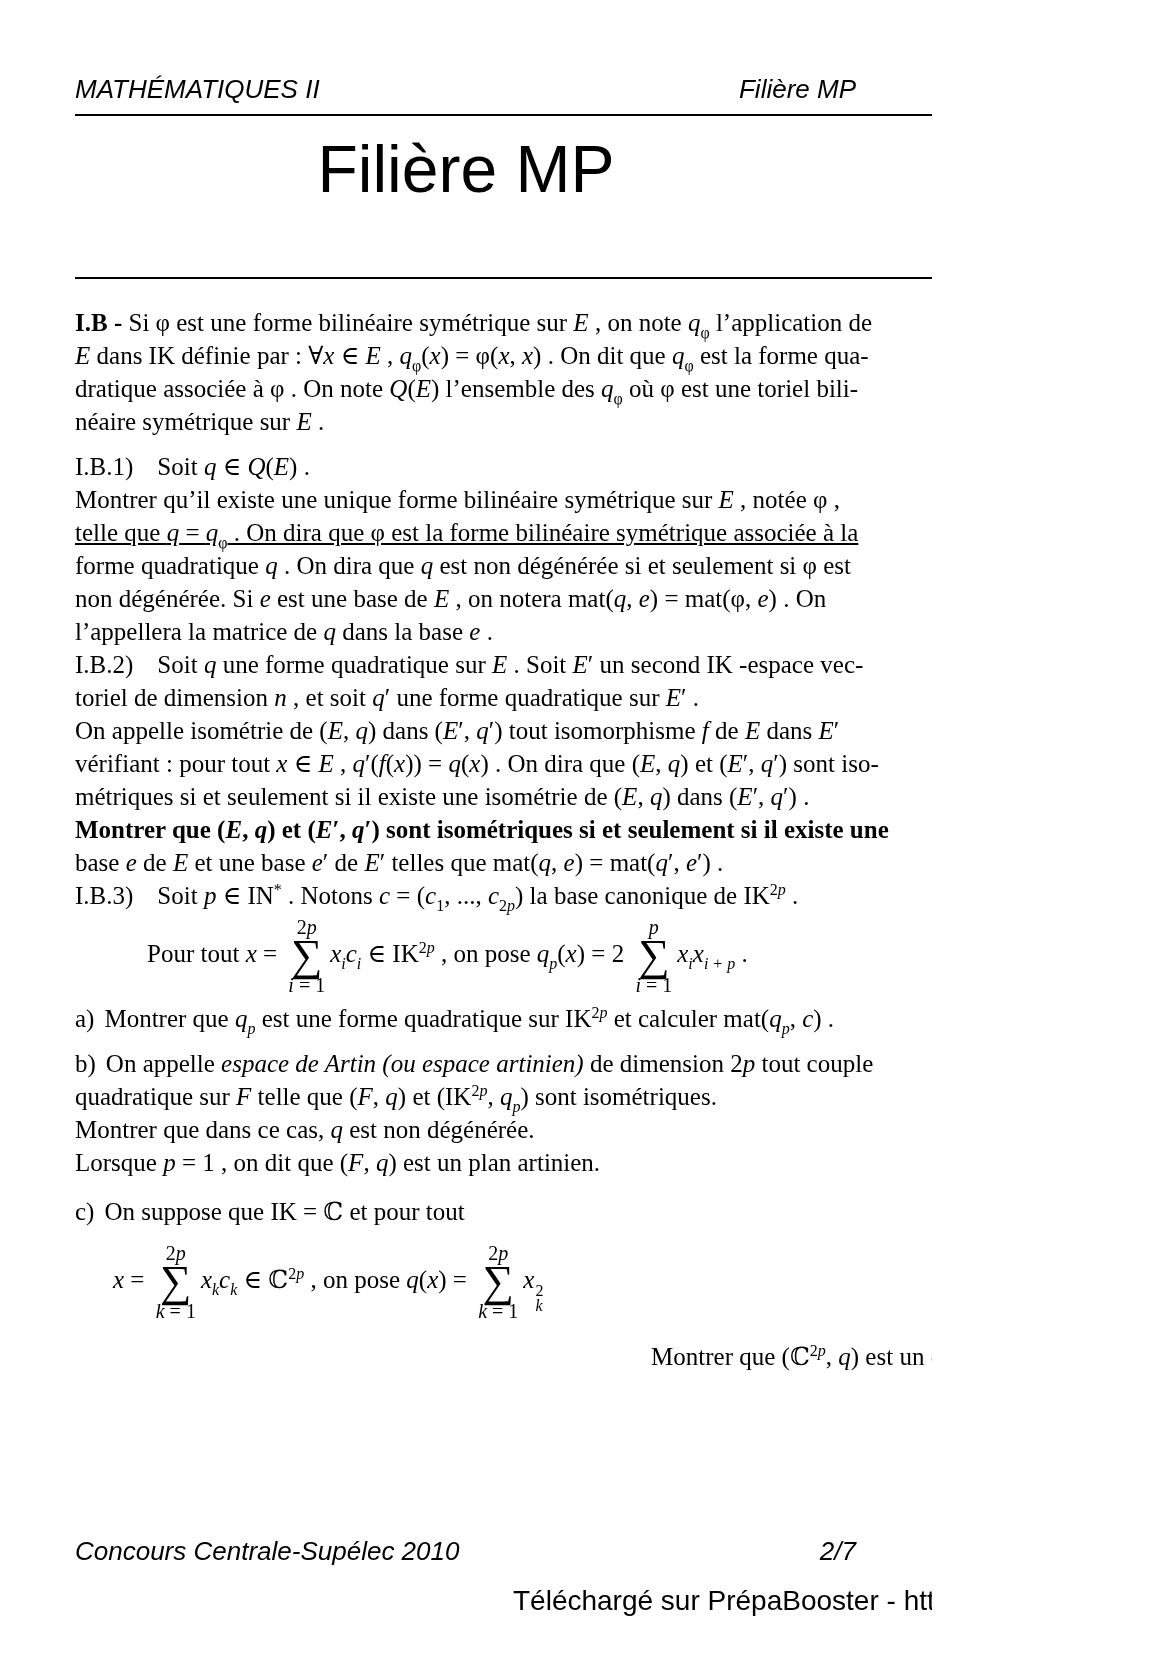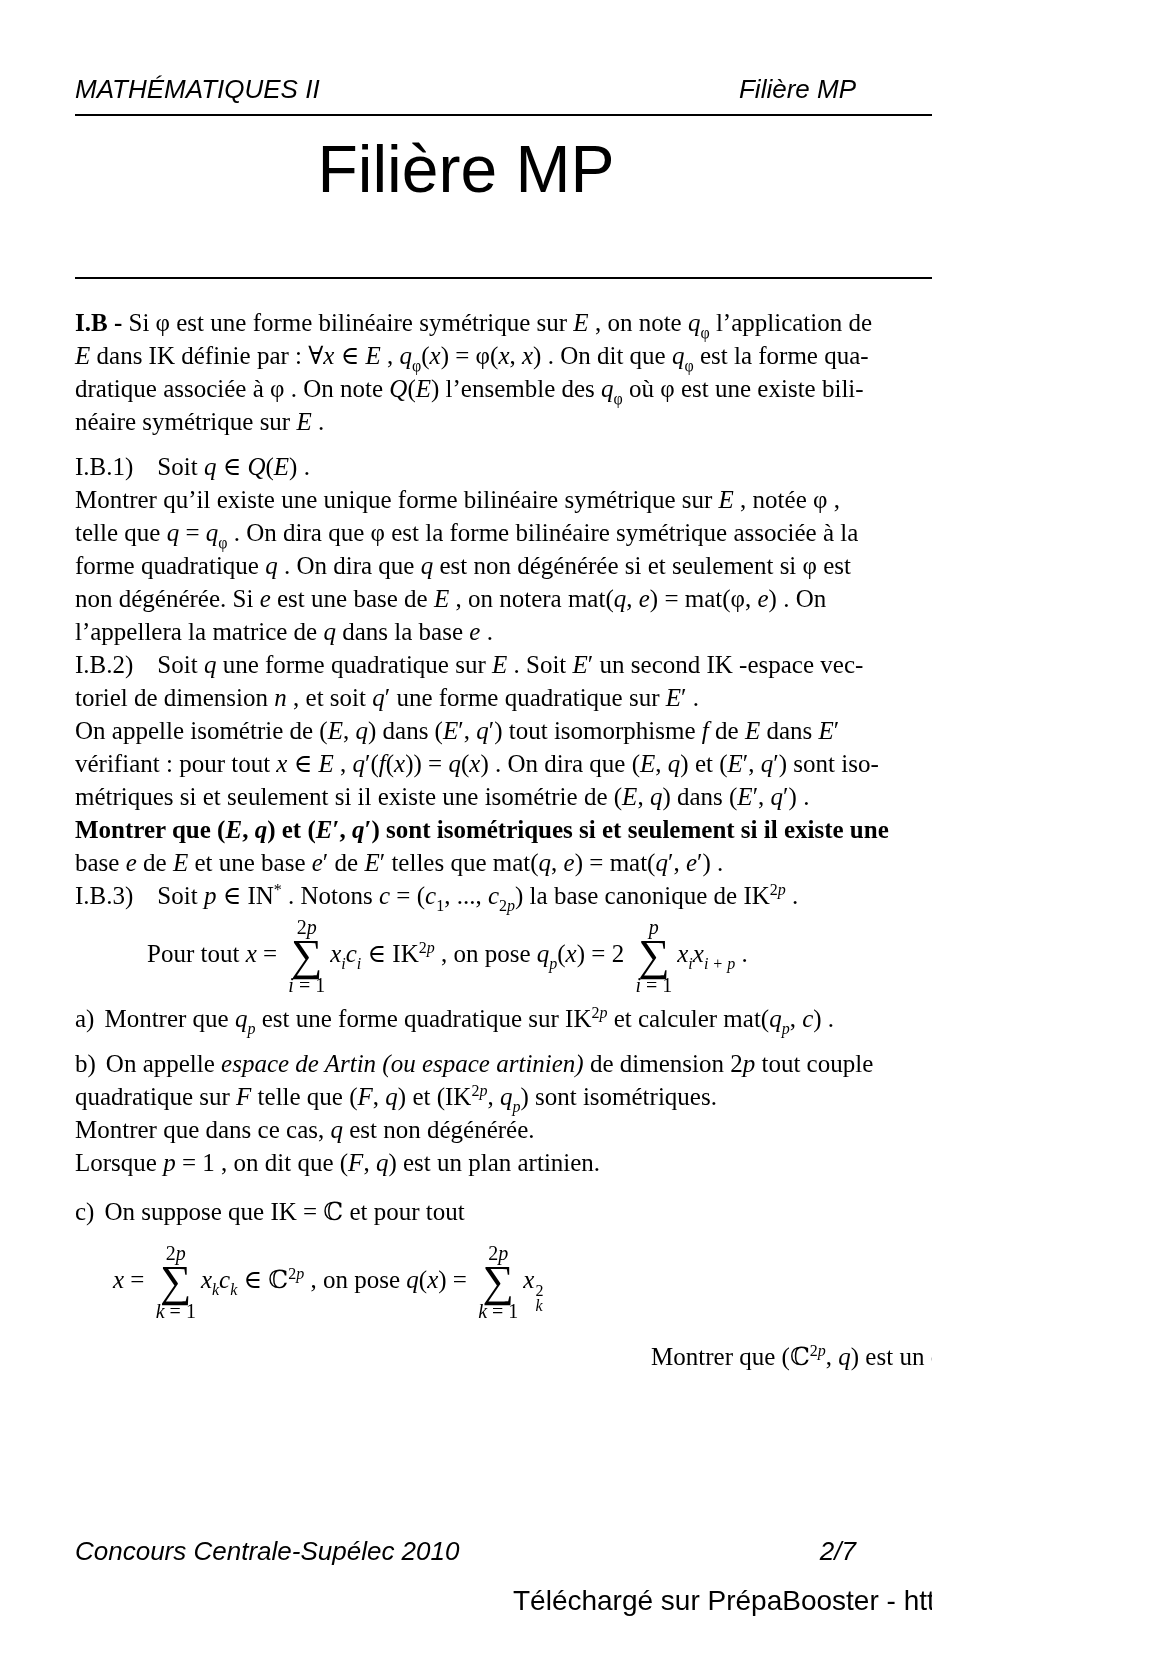--- a/index.html
+++ b/index.html
@@ -48,29 +48,29 @@
     <span>Filière MP</span>
   </div>
   <div class="rule" id="rule1"></div>
   <div class="title">Filière MP</div>
   <div class="rule" id="rule2"></div>
 
   <div id="content">
       <div class="block ">
         <div class="ln j" style="word-spacing: 0px;"><span class="b">I.B - </span><span>Si φ est une forme bilinéaire symétrique sur </span><span class="i">E</span><span> , on note </span><span class="i">q</span><span class="sub">φ</span><span> l’application de</span></div>
         <div class="ln j" style="word-spacing: 0px;"><span class="i">E</span><span> dans IK définie par : ∀</span><span class="i">x</span><span> ∈ </span><span class="i">E</span><span> , </span><span class="i">q</span><span class="sub">φ</span><span>(</span><span class="i">x</span><span>) = φ(</span><span class="i">x</span><span>, </span><span class="i">x</span><span>) . On dit que </span><span class="i">q</span><span class="sub">φ</span><span> est la forme qua-</span></div>
-        <div class="ln j" style="word-spacing: 0px;"><span>dratique associée à φ . On note </span><span class="i">Q</span><span>(</span><span class="i">E</span><span>) l’ensemble des </span><span class="i">q</span><span class="sub">φ</span><span> où φ est une existe bili-</span></div>
+        <div class="ln j" style="word-spacing: 0px;"><span>dratique associée à φ . On note </span><span class="i">Q</span><span>(</span><span class="i">E</span><span>) l’ensemble des </span><span class="i">q</span><span class="sub">φ</span><span> où φ est une toriel bili-</span></div>
         <div class="ln"><span>néaire symétrique sur </span><span class="i">E</span><span> .</span></div>
       </div>
       <div class="block mt12">
         <div class="ln"><span>I.B.1)</span><span class="gap" style="width: 24px;"></span><span>Soit </span><span class="i">q</span><span> ∈ </span><span class="i">Q</span><span>(</span><span class="i">E</span><span>) .</span></div>
       </div>
       <div class="block mt10">
         <div class="ln j" style="word-spacing: 0px;"><span>Montrer qu’il existe une unique forme bilinéaire symétrique sur </span><span class="i">E</span><span> , notée φ ,</span></div>
-        <div class="ln j" style="word-spacing: 0px;"><span>telle que </span><span class="i">q</span><span> = </span><span class="i">q</span><span class="sub">φ</span><span> . On dira que φ est la forme bilinéaire symétrique associée à la</span></div>
+        <div class="ln j" style="word-spacing: 0px; text-decoration: underline;"><span>telle que </span><span class="i">q</span><span> = </span><span class="i">q</span><span class="sub">φ</span><span> . On dira que φ est la forme bilinéaire symétrique associée à la</span></div>
         <div class="ln j" style="word-spacing: 0px;"><span>forme quadratique </span><span class="i">q</span><span> . On dira que </span><span class="i">q</span><span> est non dégénérée si et seulement si φ est</span></div>
         <div class="ln j" style="word-spacing: 0px;"><span>non dégénérée. Si </span><span class="i">e</span><span> est une base de </span><span class="i">E</span><span> , on notera mat(</span><span class="i">q</span><span>, </span><span class="i">e</span><span>) = mat(φ, </span><span class="i">e</span><span>) . On</span></div>
         <div class="ln"><span>l’appellera la matrice de </span><span class="i">q</span><span> dans la base </span><span class="i">e</span><span> .</span></div>
       </div>
       <div class="block mt10">
         <div class="ln j" style="word-spacing: 0px;"><span>I.B.2)</span><span class="gap" style="width: 24px;"></span><span>Soit </span><span class="i">q</span><span> une forme quadratique sur </span><span class="i">E</span><span> . Soit </span><span class="i">E</span><span>′ un second IK -espace vec-</span></div>
         <div class="ln"><span>toriel de dimension </span><span class="i">n</span><span> , et soit </span><span class="i">q</span><span>′ une forme quadratique sur </span><span class="i">E</span><span>′ .</span></div>
         <div class="ln j" style="word-spacing: 0px;"><span>On appelle isométrie de (</span><span class="i">E</span><span>, </span><span class="i">q</span><span>) dans (</span><span class="i">E</span><span>′, </span><span class="i">q</span><span>′) tout isomorphisme </span><span class="i">f</span><span> de </span><span class="i">E</span><span> dans </span><span class="i">E</span><span>′</span></div>
         <div class="ln j" style="word-spacing: 0px;"><span>vérifiant : pour tout </span><span class="i">x</span><span> ∈ </span><span class="i">E</span><span> , </span><span class="i">q</span><span>′(</span><span class="i">f</span><span>(</span><span class="i">x</span><span>)) = </span><span class="i">q</span><span>(</span><span class="i">x</span><span>) . On dira que (</span><span class="i">E</span><span>, </span><span class="i">q</span><span>) et (</span><span class="i">E</span><span>′, </span><span class="i">q</span><span>′) sont iso-</span></div>
         <div class="ln"><span>métriques si et seulement si il existe une isométrie de (</span><span class="i">E</span><span>, </span><span class="i">q</span><span>) dans (</span><span class="i">E</span><span>′, </span><span class="i">q</span><span>′) .</span></div>

